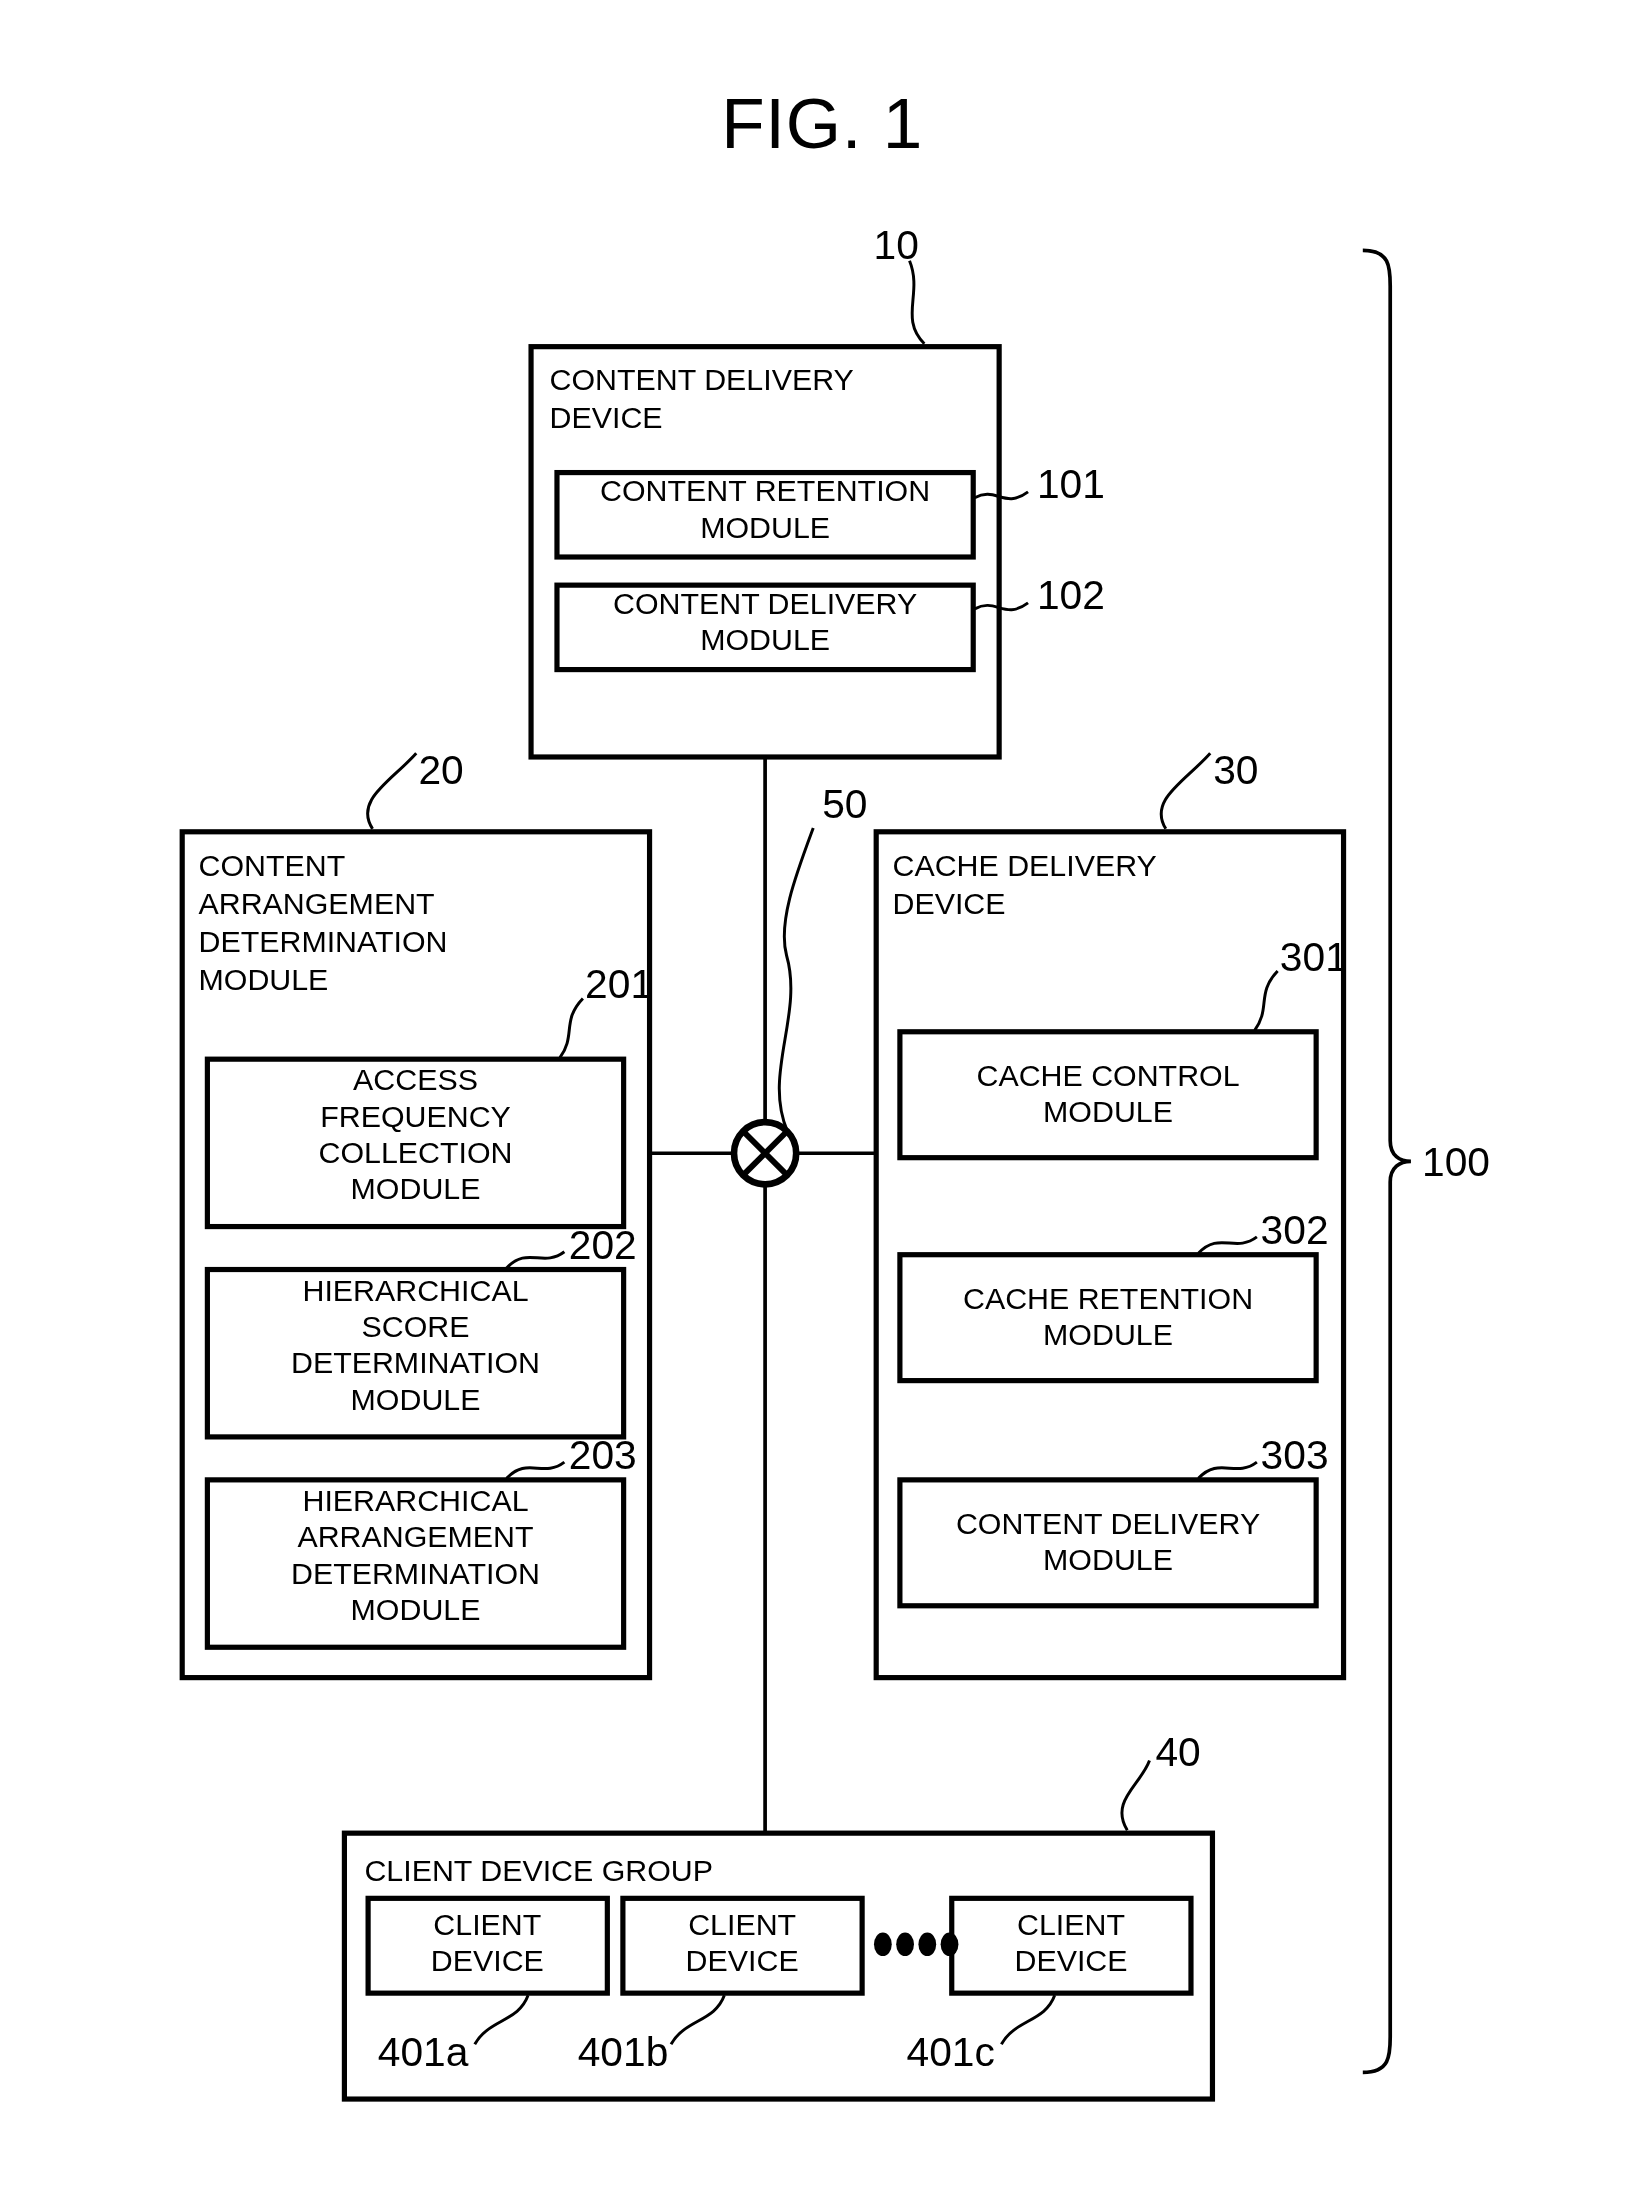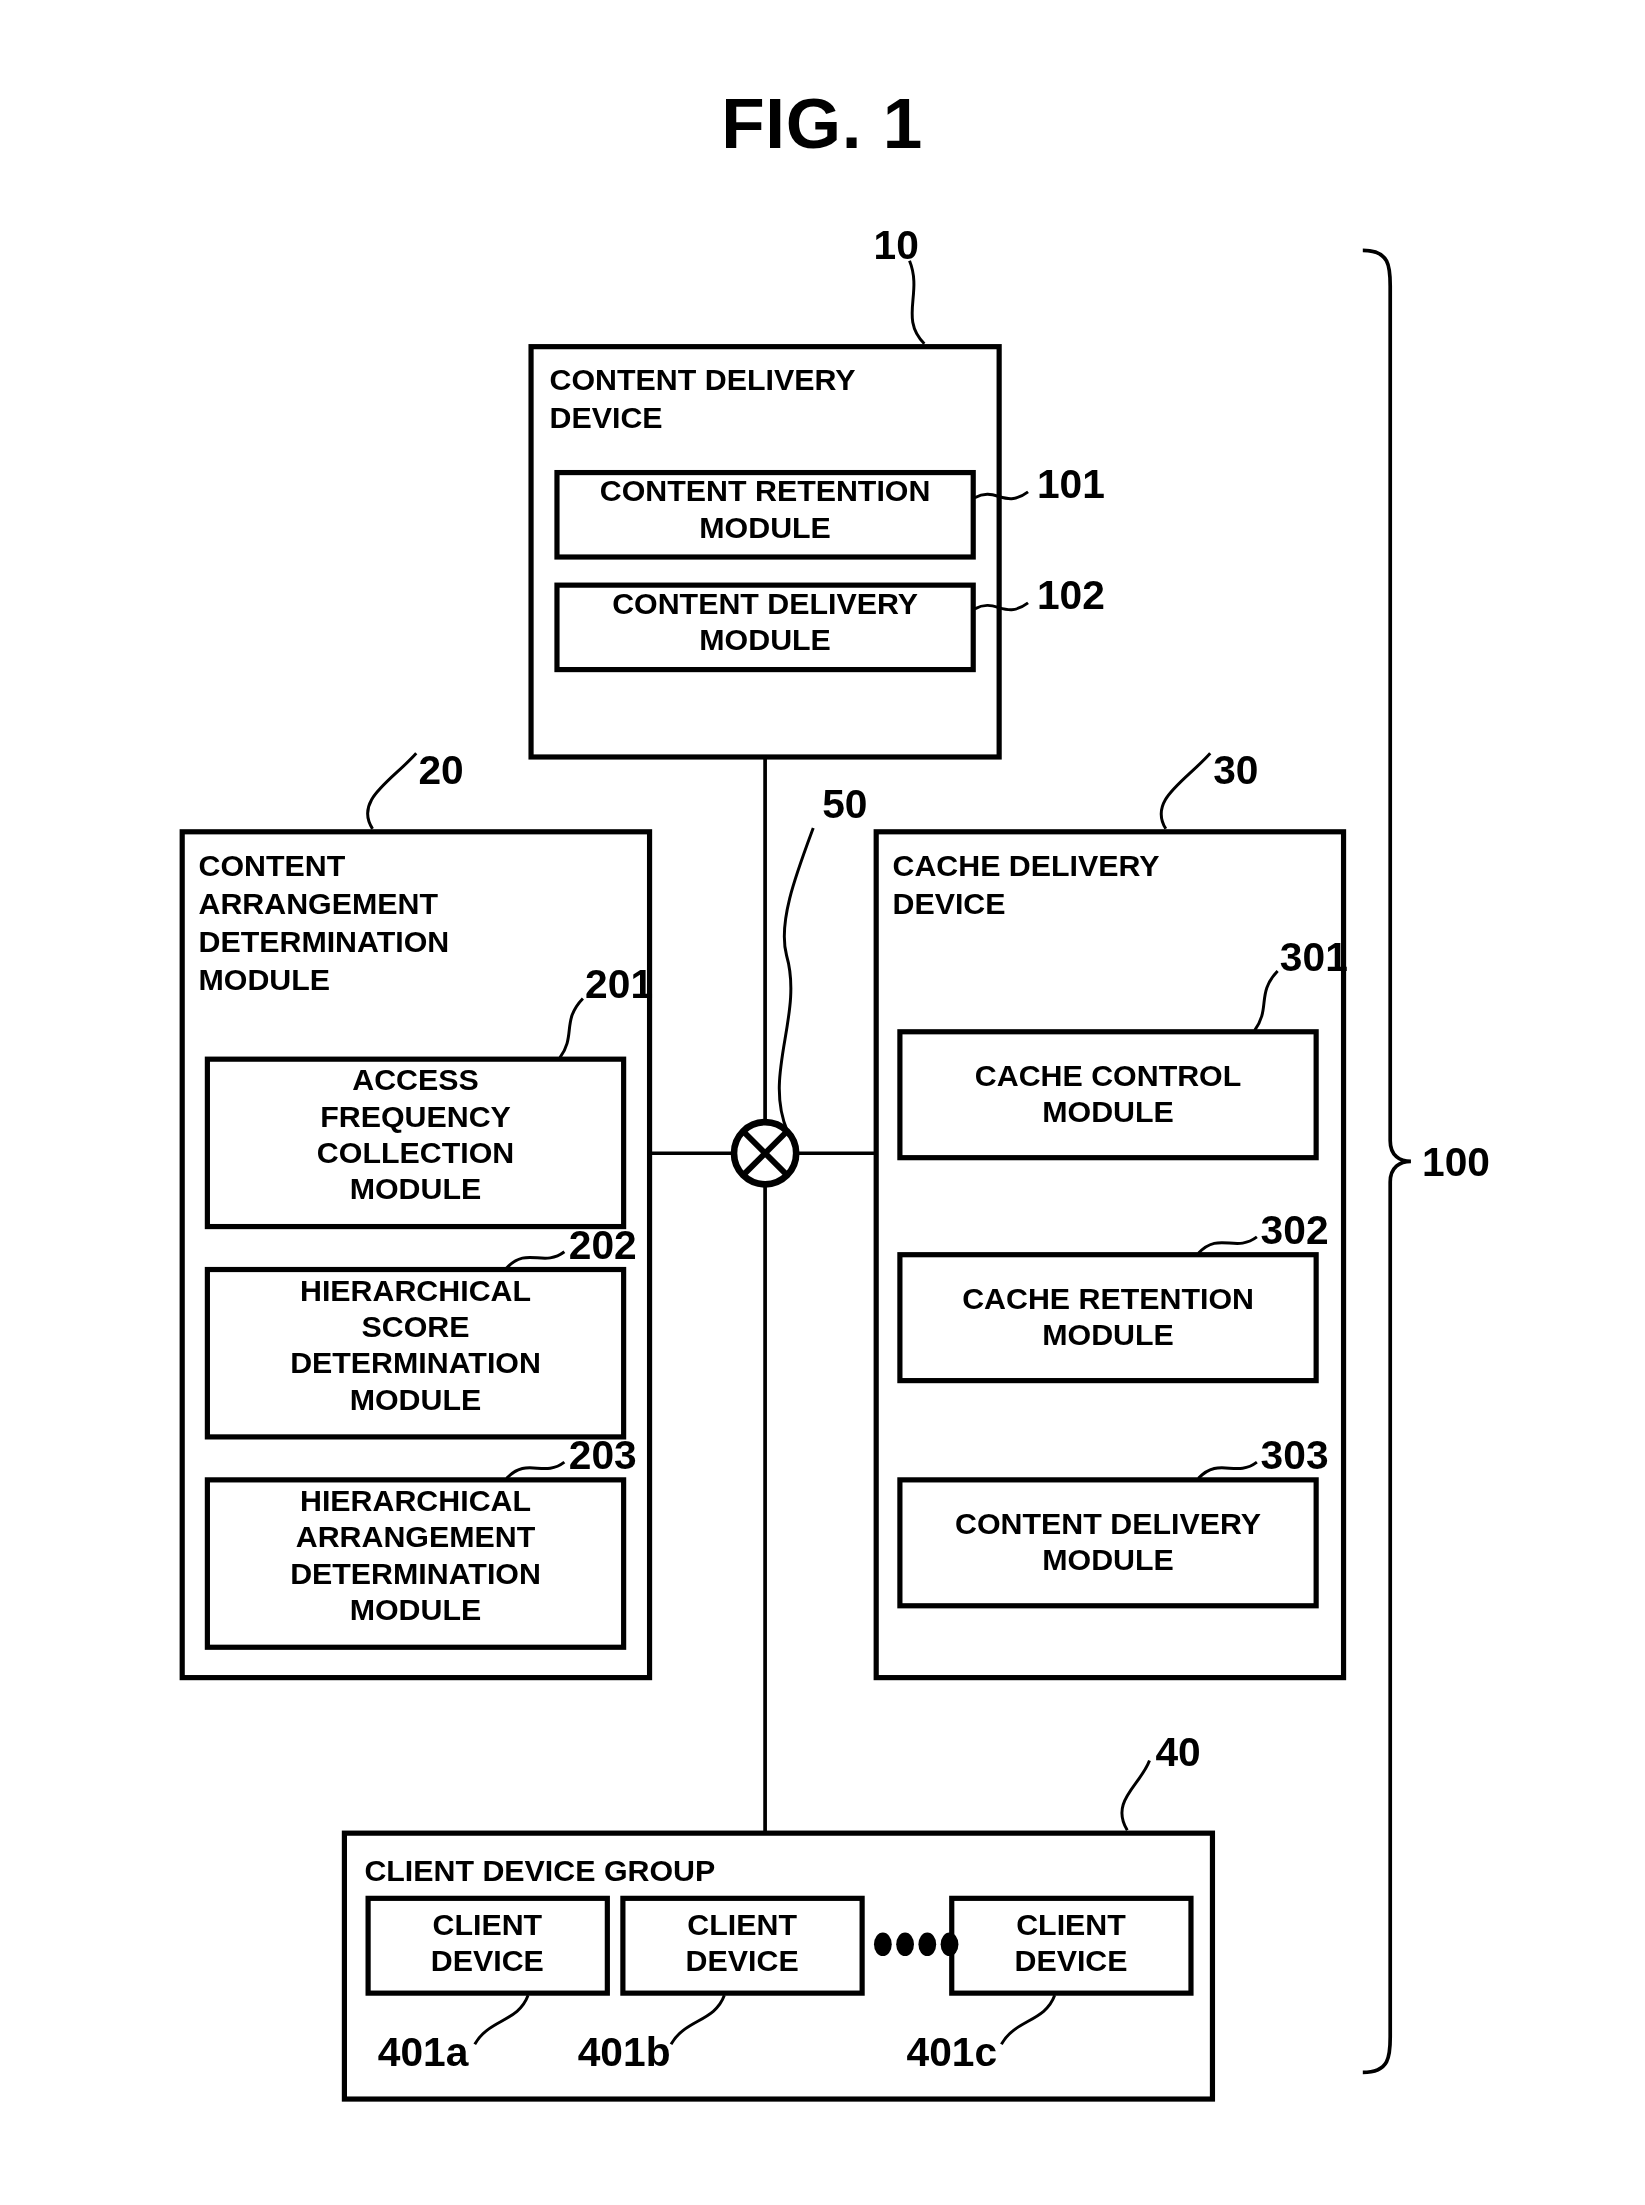--- a/index.html
+++ b/index.html
@@ -12,21 +12,20 @@
     height: 2205px;
     font-family: "Liberation Sans", sans-serif;
     color: #000000;
     overflow: hidden;
   }
   #figure-root {
     position: relative;
     width: 1645px;
     height: 1870px;
     background: #ffffff;
-    font-weight: bold;
   }
   svg.fig {
     display: block;
     width: 1645px;
     height: 2205px;
   }
   .fig text {
     font-family: "Liberation Sans", sans-serif;
     fill: #000000;
     stroke: none;

